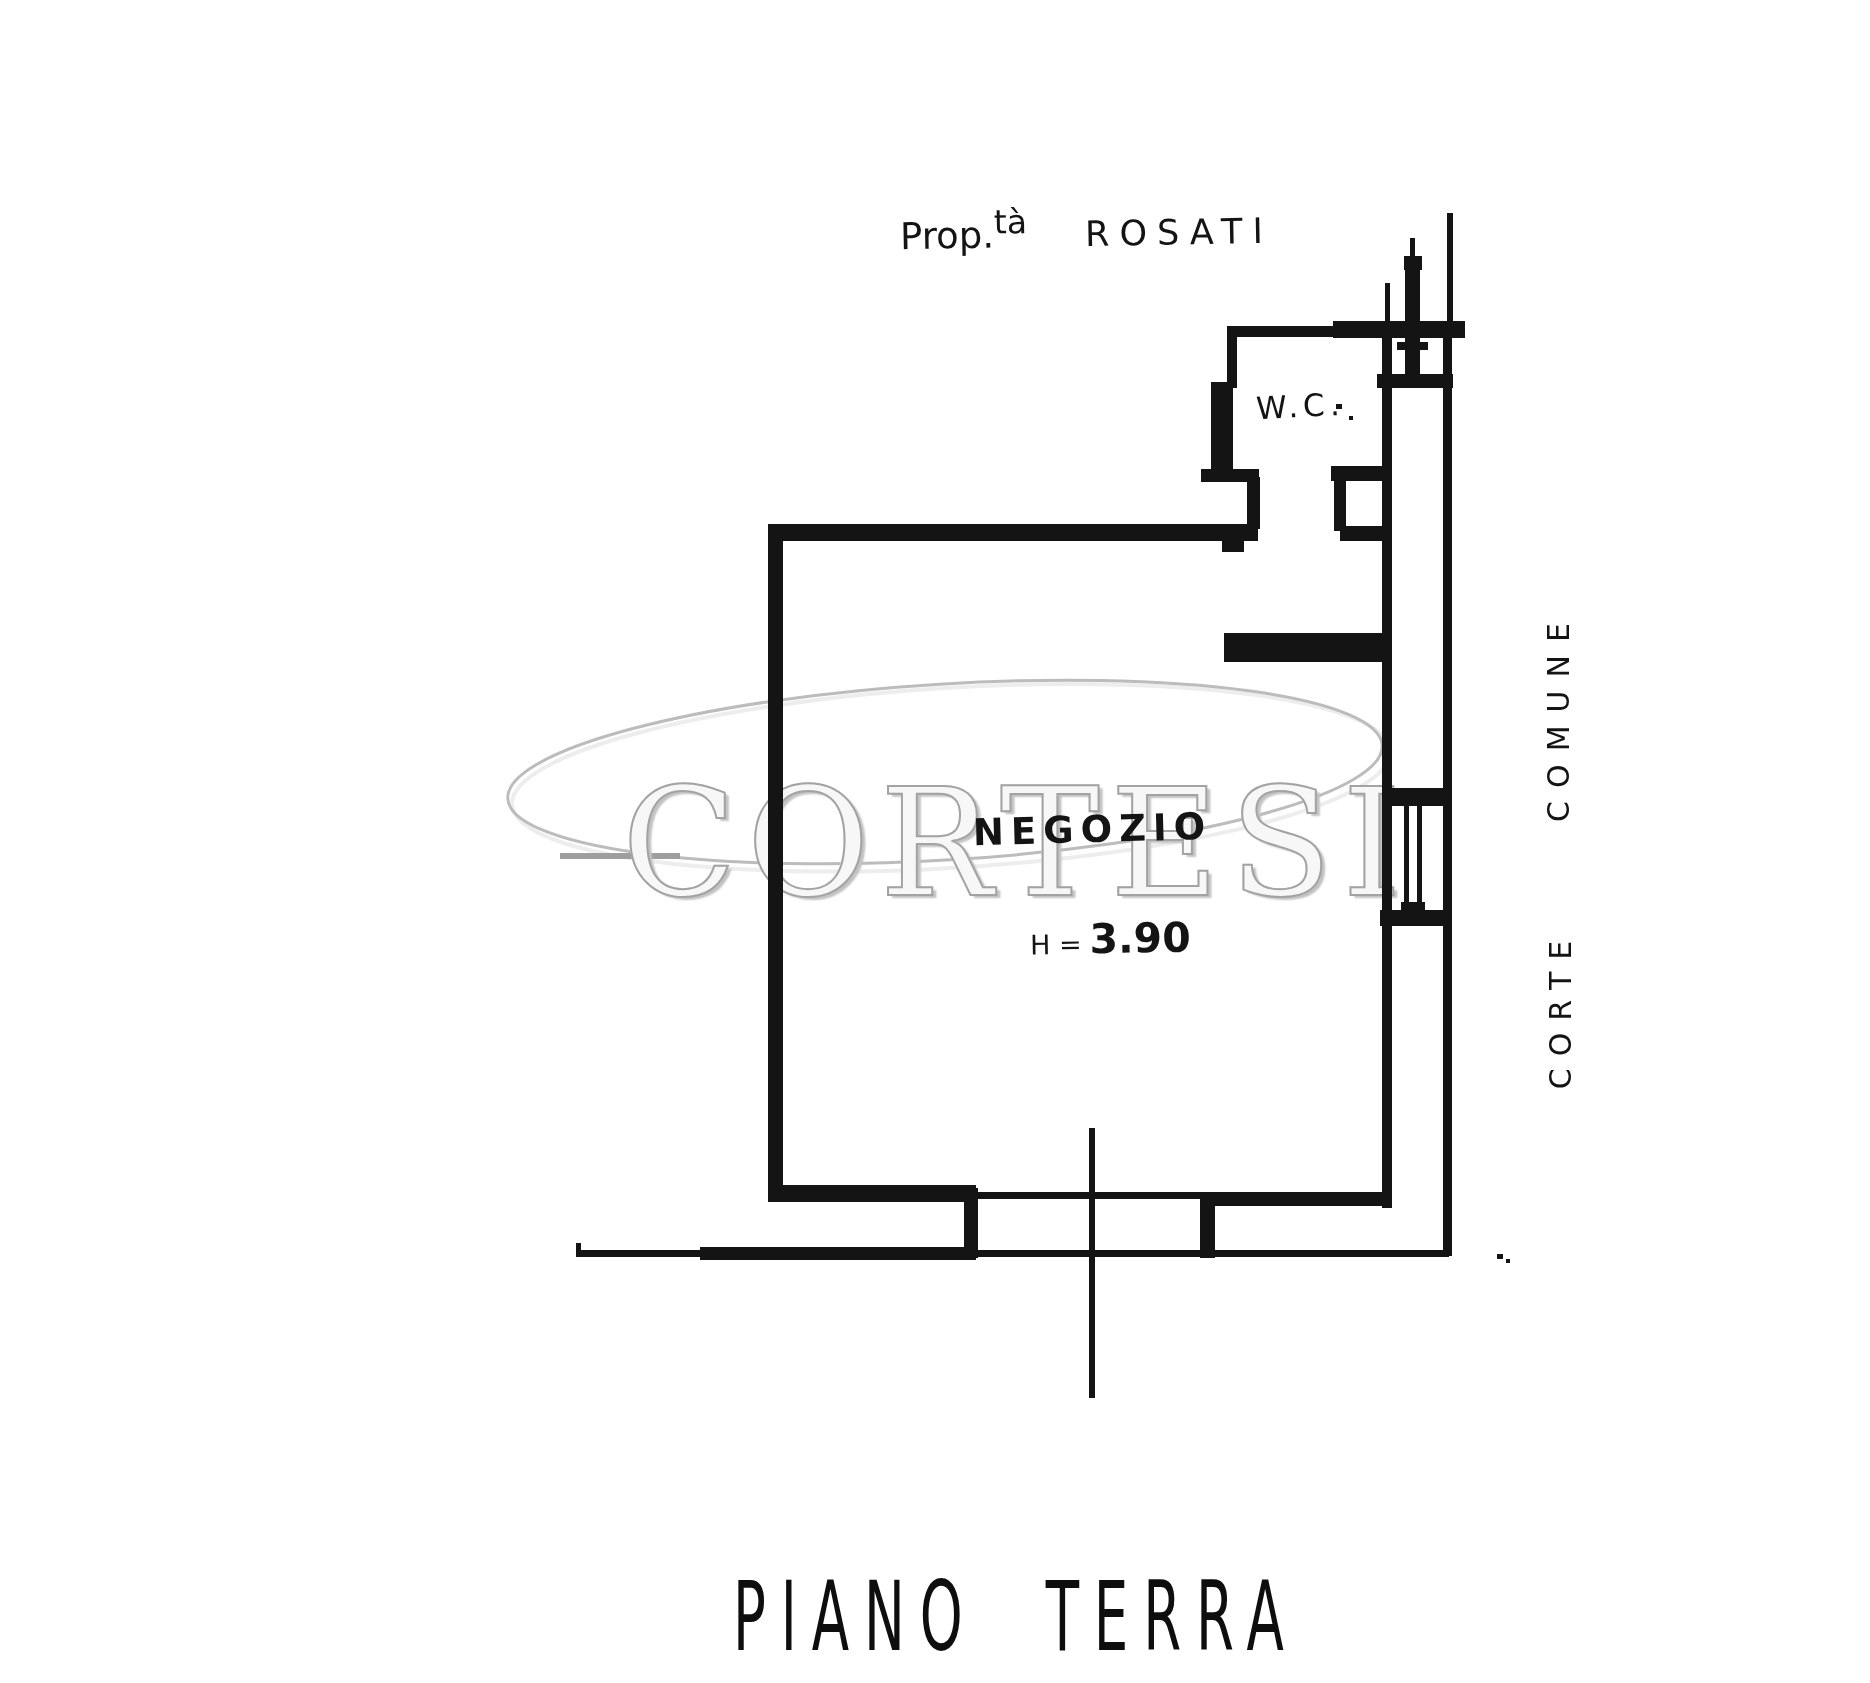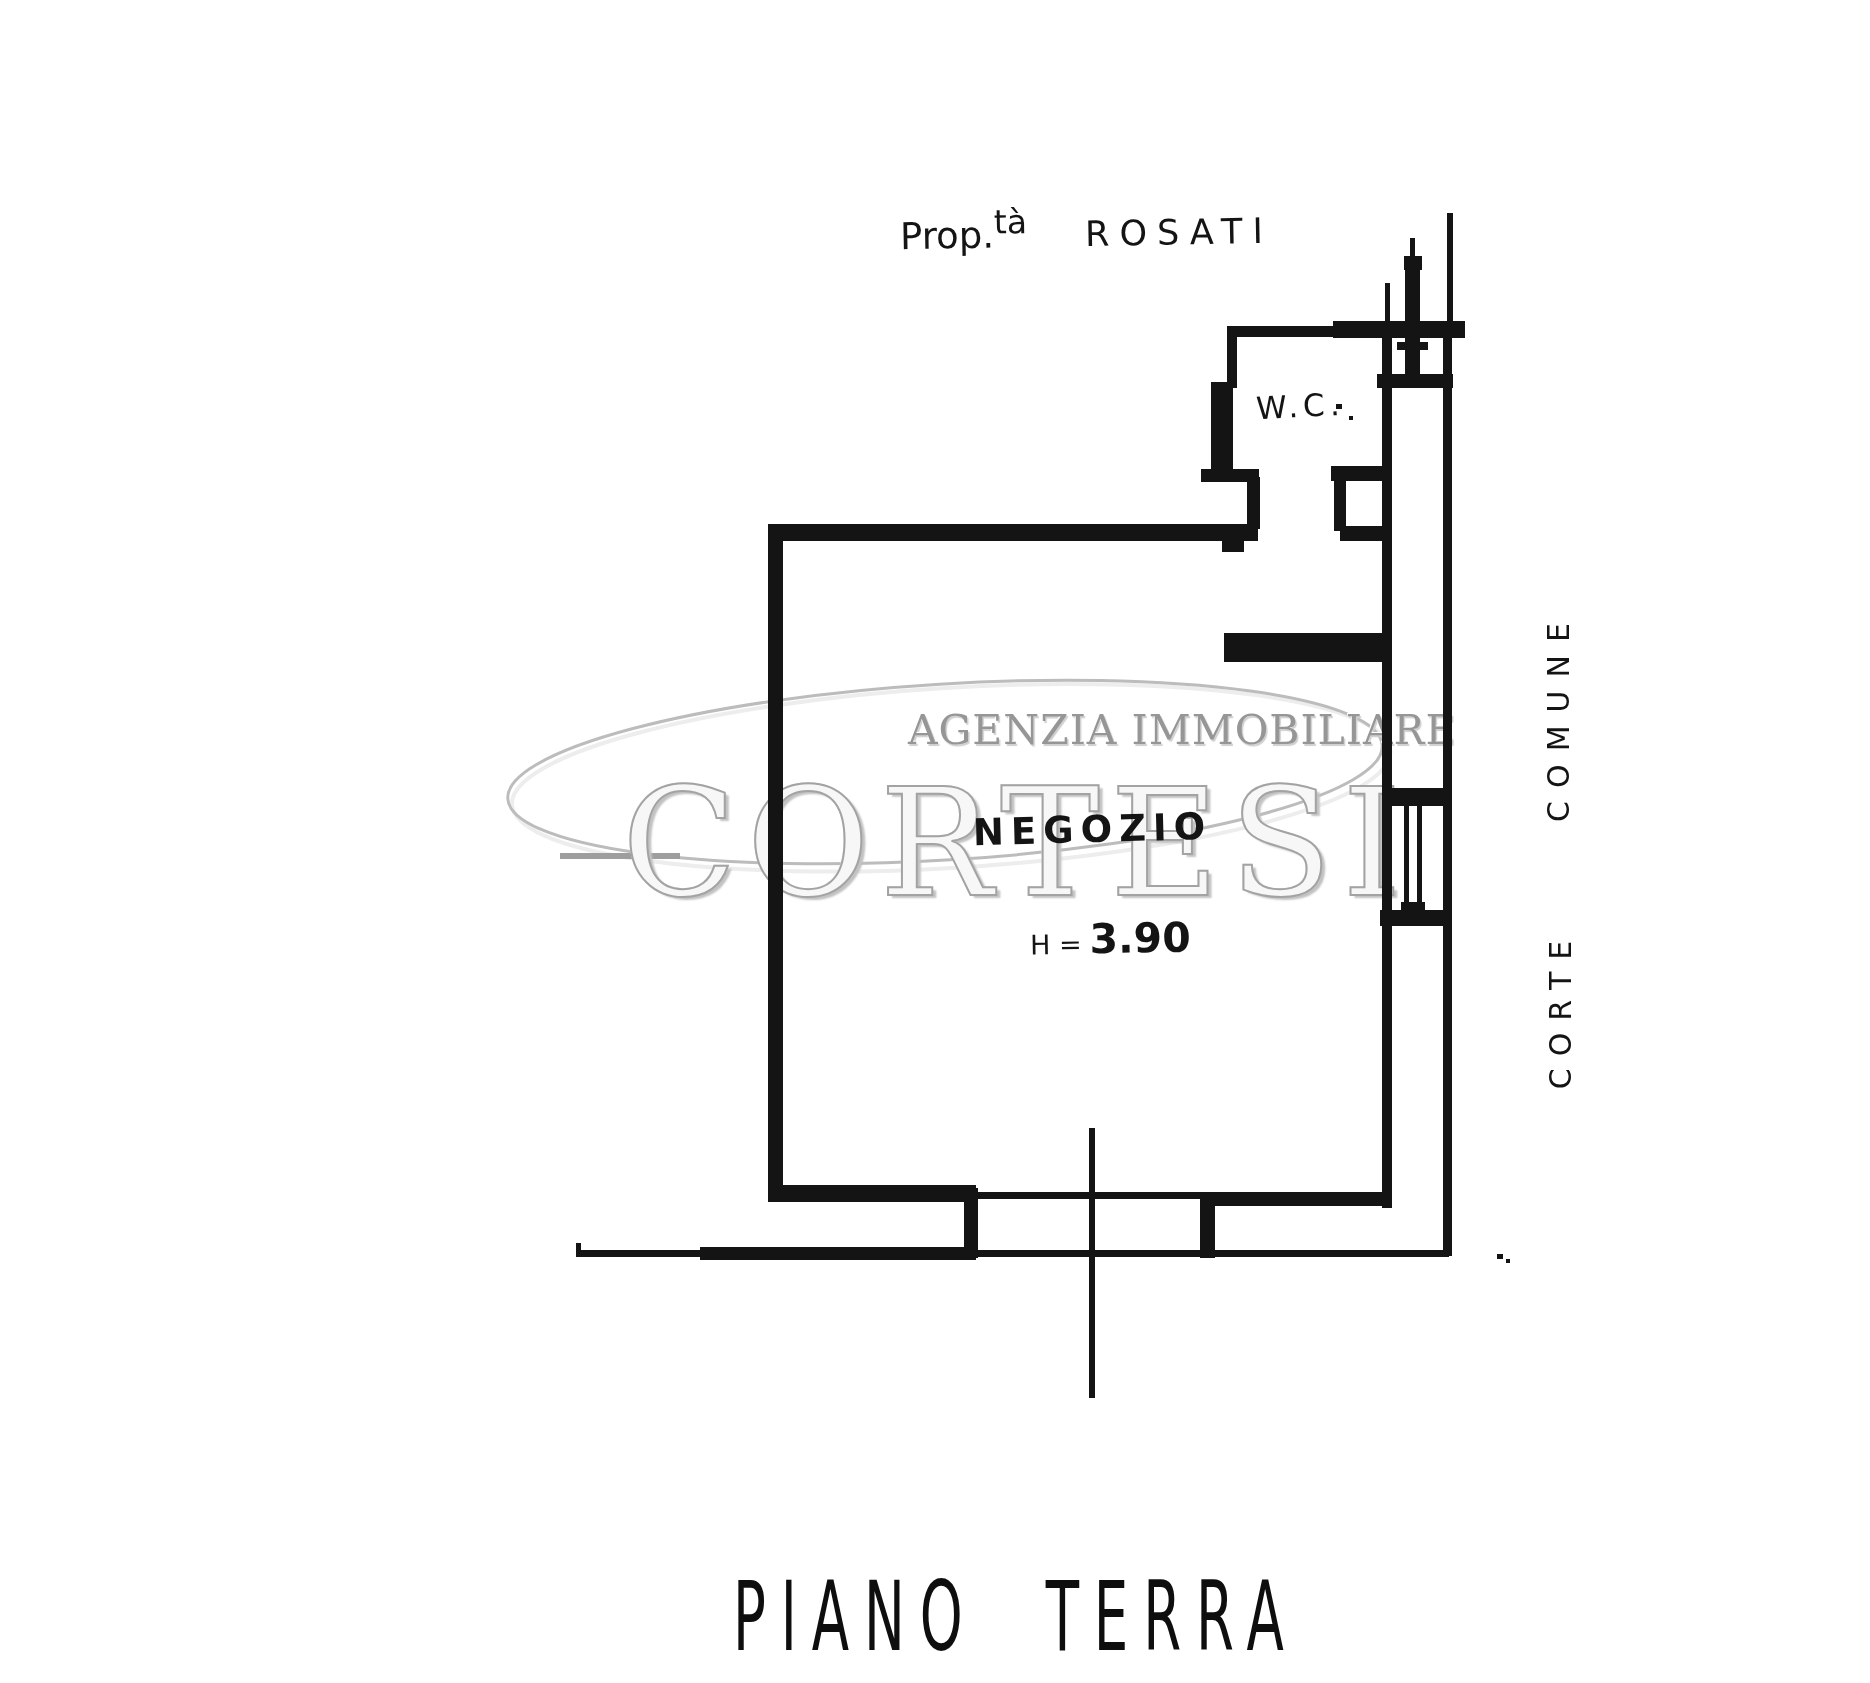--- a/index.html
+++ b/index.html
@@ -69,21 +69,20 @@
 <body>
 
 <div id="canvas">
 
   <div class="layer" id="watermark-layer">
     <svg width="1870" height="1683" viewBox="0 0 1870 1683">
       <ellipse cx="948" cy="775" rx="440" ry="90" fill="none" stroke="#ededed" stroke-width="4" transform="rotate(-3.5 948 775) translate(3 3)"></ellipse>
       <ellipse cx="945" cy="772" rx="438" ry="88" fill="none" stroke="#bcbcbc" stroke-width="3" transform="rotate(-3.5 945 772)"></ellipse>
       <path d="M560,856 h120" stroke="#9e9e9e" stroke-width="6" fill="none"></path>
     </svg>
-    <div class="wm-agency">AGENZIA IMMOBILIARE</div>
     <div class="wm-brand">CORTESI</div>
   </div>
 
   <svg class="layer" id="plan-layer" width="1870" height="1683" viewBox="0 0 1870 1683">
     <g fill="#141414" stroke="none">
 
       <rect x="1447" y="213" width="6" height="112"></rect>
       <rect x="1227" y="326" width="110" height="11"></rect>
       <rect x="1333" y="321" width="132" height="17"></rect>
       <rect x="1377" y="374" width="76" height="14"></rect>

